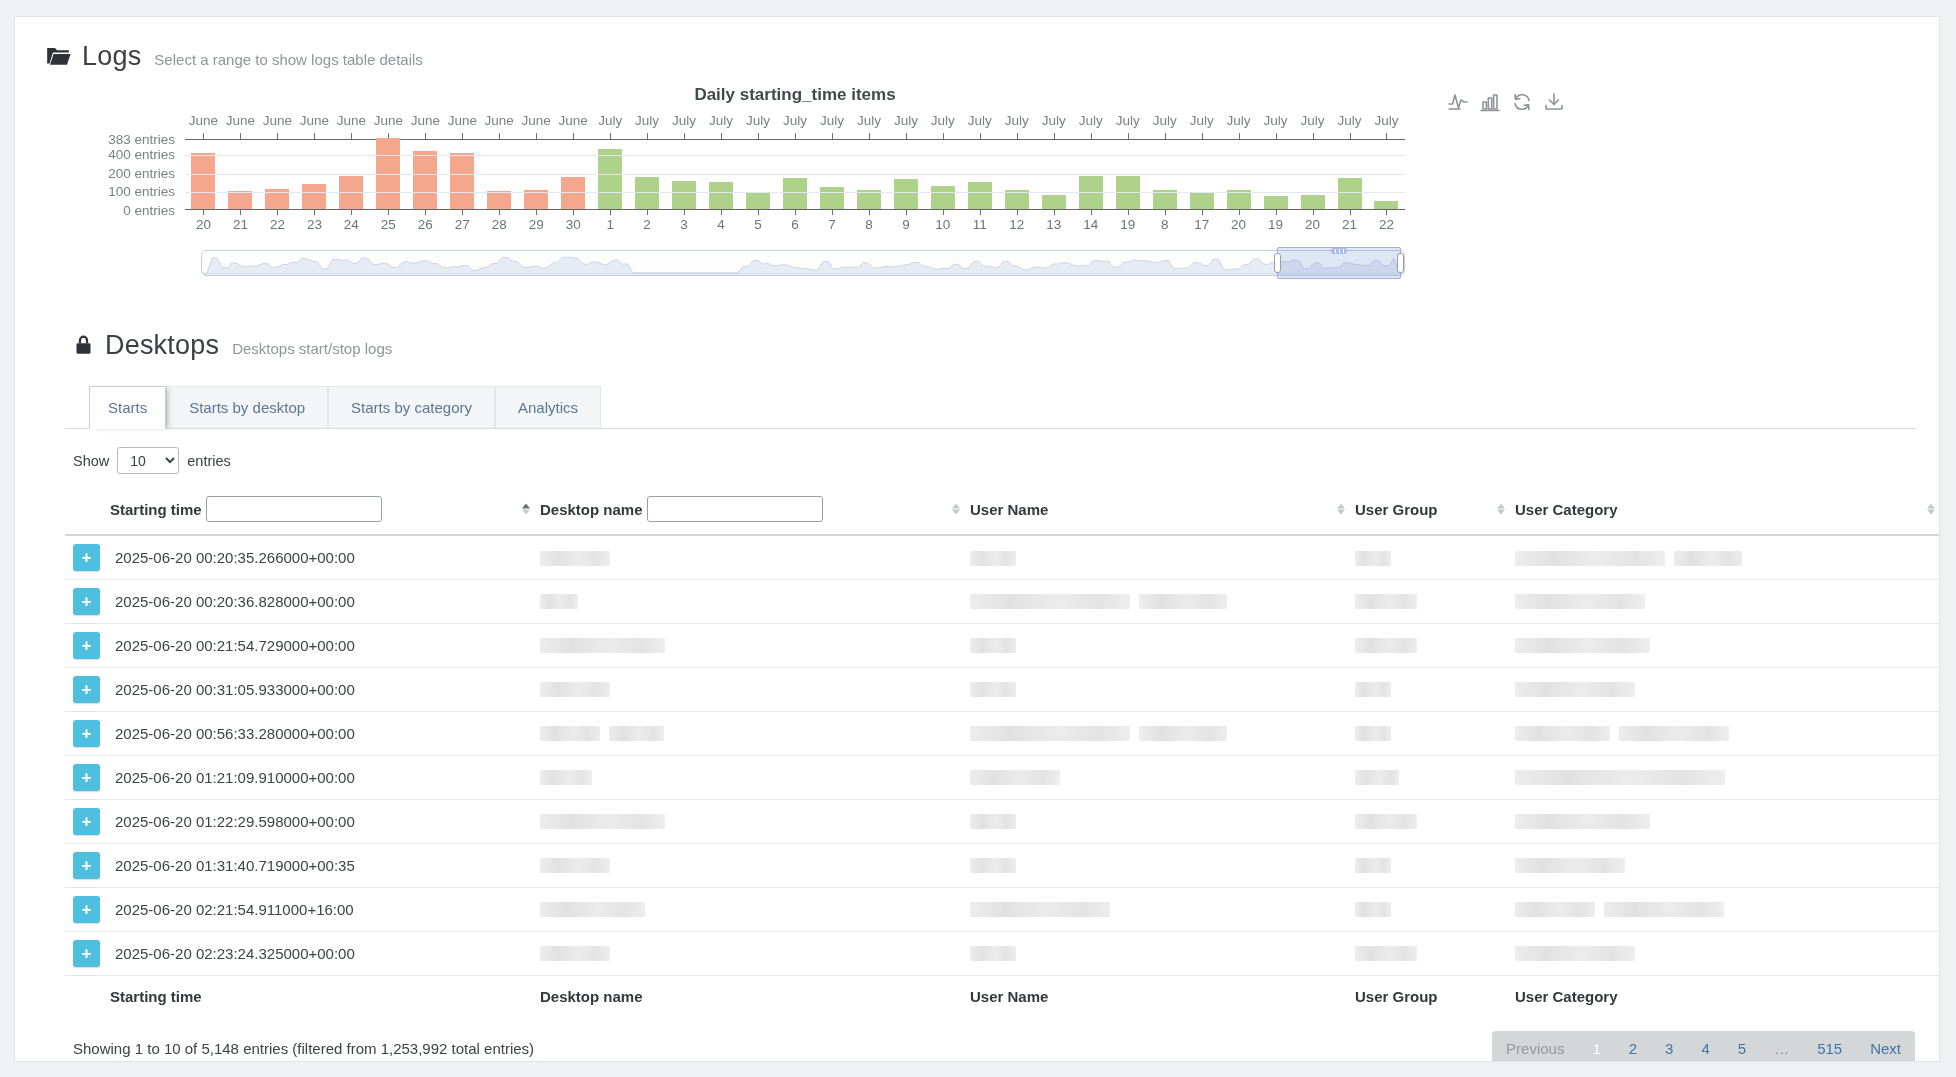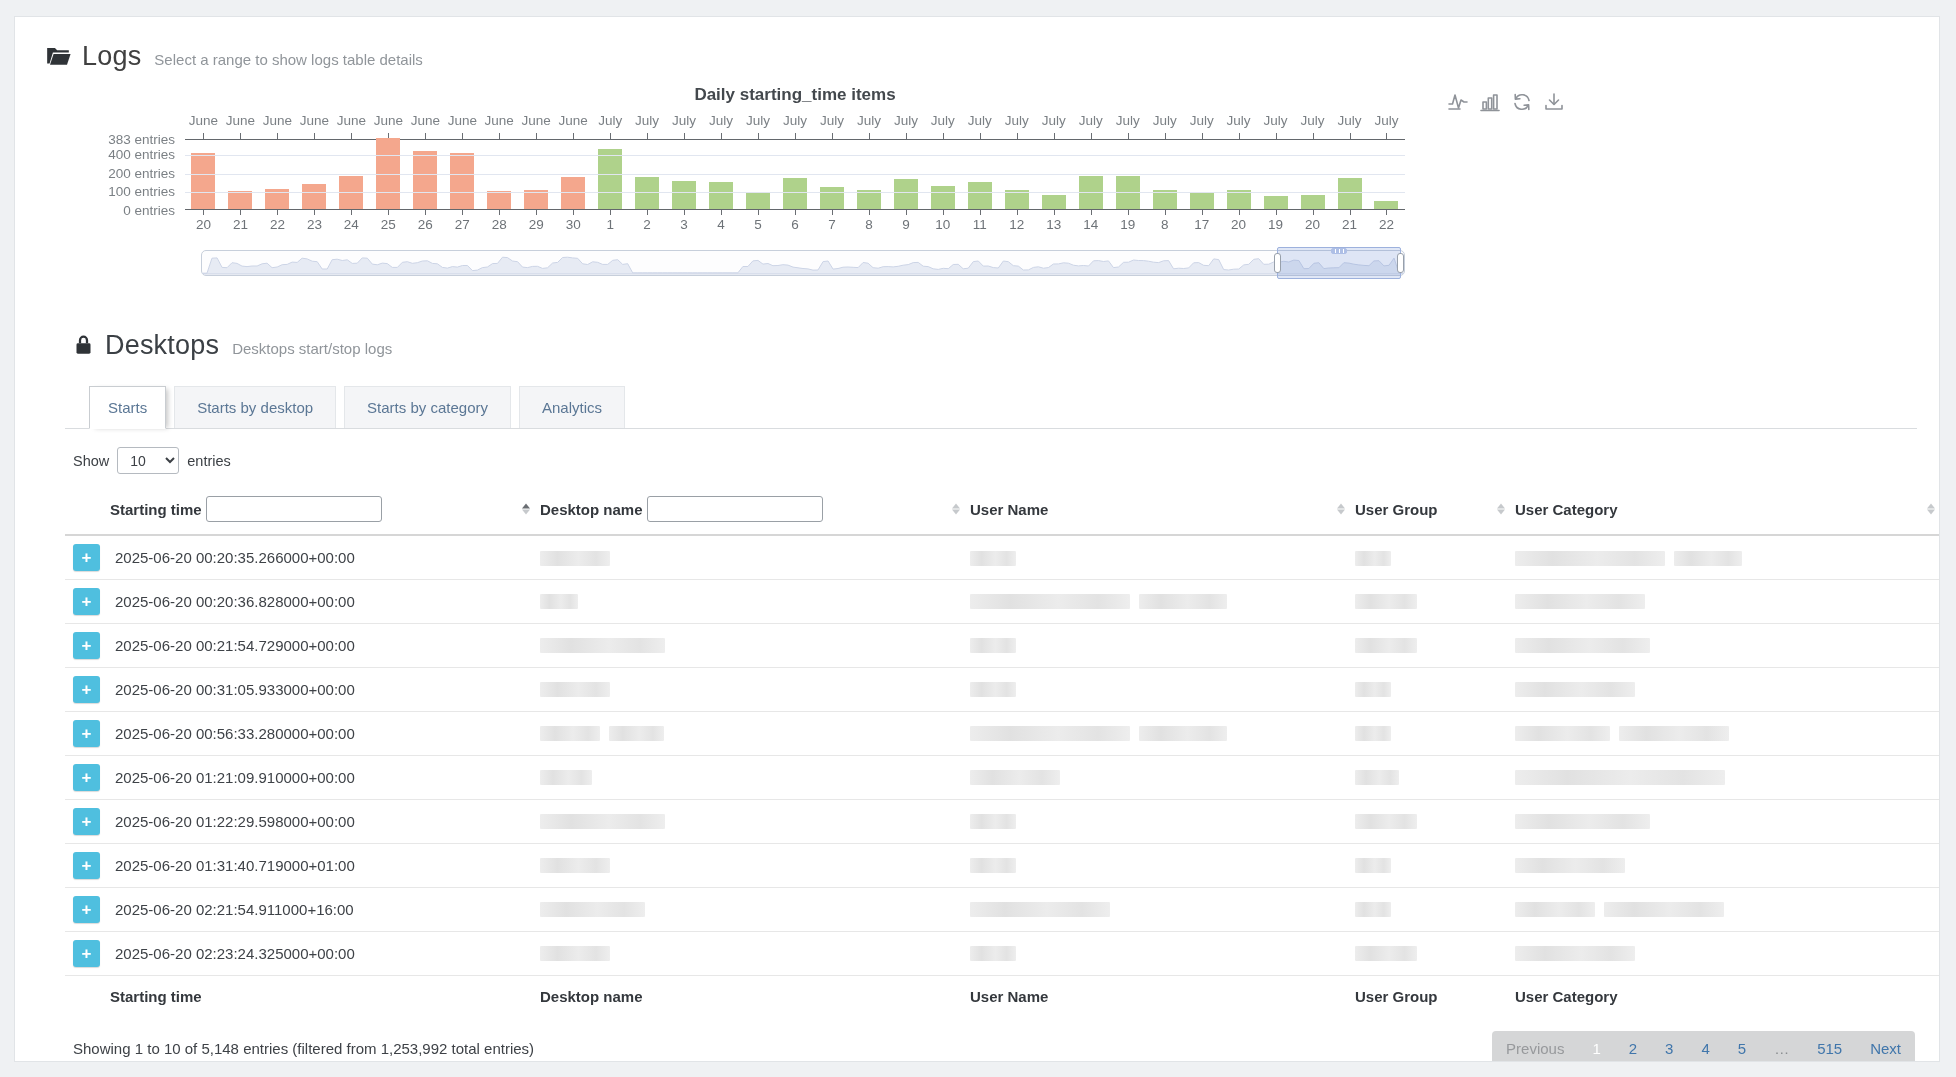--- a/index.html
+++ b/index.html
@@ -54,21 +54,21 @@
   .range-handle { position:absolute; top:50%; transform:translateY(-50%); width:7px; height:20px; background:#fff; border:1px solid #98a0ab; border-radius:3px; }
   .range-handle.left { left:-4px; } .range-handle.right { right:-4px; }
   .range-grip { position:absolute; top:0; left:50%; transform:translateX(-50%); width:16px; height:6px; border-radius:2px;
     background:repeating-linear-gradient(90deg,#aebfe6 0 3px,#fff 3px 4px); border:1px solid #aebfe6; }
 
   
   .desktops-panel { padding:52px 22px 0 30px;margin-left:20px; }
   .desktops-panel .panel-header { padding-left:8px; }
   .desktops-panel h1 { font-size:27px; font-weight:500; color:#3b4045; }
 
-  .tabs { display:flex; gap:8px; margin-top:24px; padding-left:24px; border-bottom:1px solid #d9dcdf; align-items:flex-end; }
+  .tabs { display:flex; margin-top:24px; padding-left:24px; border-bottom:1px solid #d9dcdf; align-items:flex-end; }
   .tab { font-size:15px; color:#5b7795; padding:12px 22px; background:#f4f5f7; border:1px solid #e4e7ea; border-bottom:none; position:relative; top:0; cursor:pointer; }
   .tab.active { background:#fff; border:1px solid #c9cdd1; border-bottom:1px solid #fff; margin-bottom:-1px; padding:12px 18px;
     box-shadow:4px 1px 5px -2px rgba(0,0,0,0.22); z-index:2; }
 
   .length-row { margin:18px 0 0 8px; font-size:14.5px; color:#3c4045; display:flex; align-items:center; }
   .length-row select { width:62px; height:27px; margin:0 8px; border:1px solid #b5bac0; border-radius:3px; background:#fff; font-size:14px; color:#3c4045; padding-left:8px; }
 
   table.logs-table { margin-top:12px; width:1880px; border-collapse:collapse; table-layout:fixed; }
   table.logs-table th { text-align:left; font-size:15px; font-weight:700; color:#34383d; position:relative; vertical-align:middle; }
   thead th { padding:10px 0 12px 0; border-bottom:2px solid #d6d6d6; cursor:pointer; }
@@ -683,21 +683,21 @@
           <tr>
             <td class="td-expand"><button class="expand-btn">+</button></td>
             <td class="td-time">2025-06-20 01:22:29.598000+00:00</td>
             <td><span class="redact" style="width: 125px;"></span></td>
             <td><span class="redact" style="width: 46px;"></span></td>
             <td><span class="redact" style="width: 62px;"></span></td>
             <td><span class="redact" style="width: 135px;"></span></td>
           </tr>
           <tr>
             <td class="td-expand"><button class="expand-btn">+</button></td>
-            <td class="td-time">2025-06-20 01:31:40.719000+01:00</td>
+            <td class="td-time">2025-06-20 01:31:40.719000+00:35</td>
             <td><span class="redact" style="width: 70px;"></span></td>
             <td><span class="redact" style="width: 46px;"></span></td>
             <td><span class="redact" style="width: 36px;"></span></td>
             <td><span class="redact" style="width: 110px;"></span></td>
           </tr>
           <tr>
             <td class="td-expand"><button class="expand-btn">+</button></td>
             <td class="td-time">2025-06-20 02:21:54.911000+16:00</td>
             <td><span class="redact" style="width: 105px;"></span></td>
             <td><span class="redact" style="width: 140px;"></span></td>

